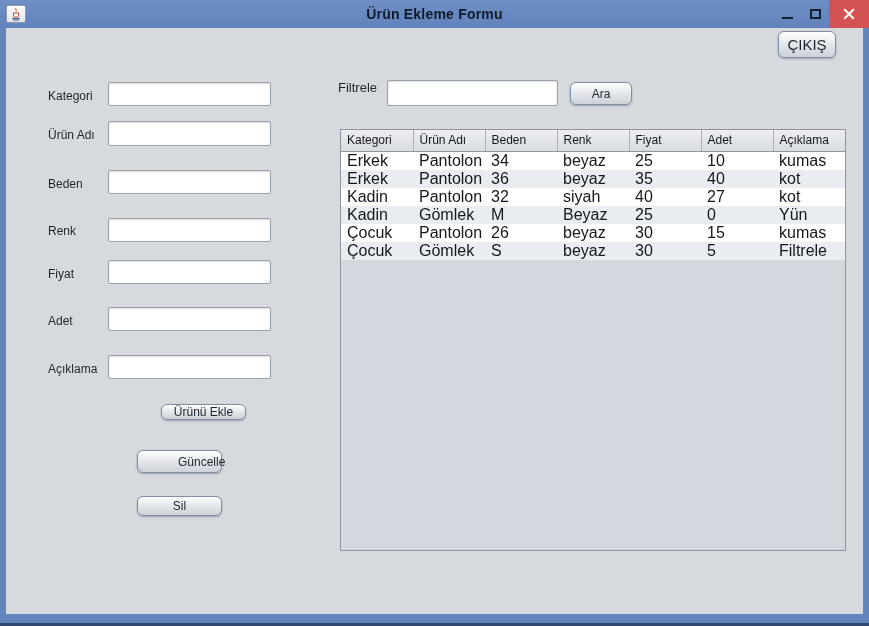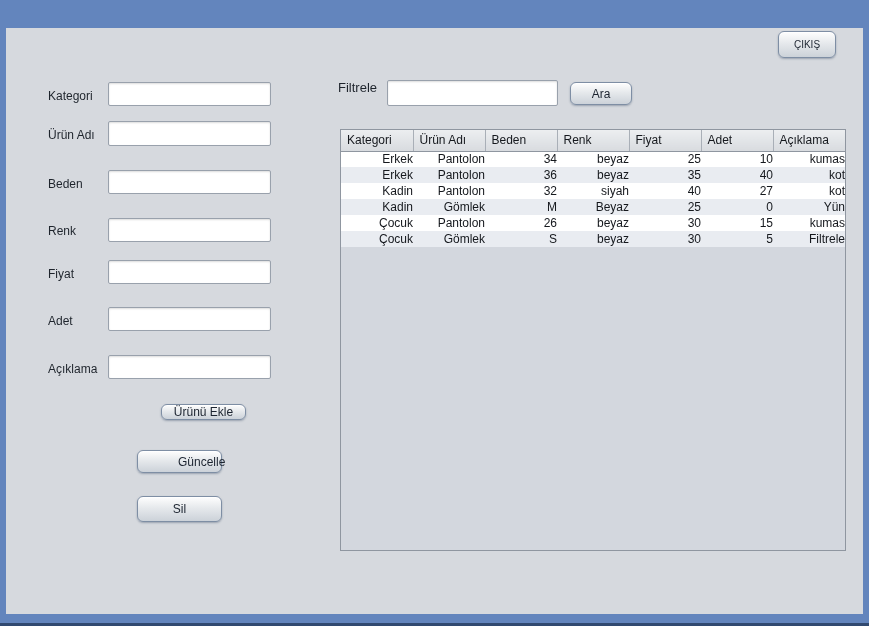--- a/index.html
+++ b/index.html
@@ -66,55 +66,76 @@
   #grid { width:100%; border-collapse:collapse; table-layout:fixed; }
   #grid th {
     height:21px; font-size:12px; font-weight:normal; text-align:left;
     padding:0 0 0 6px; color:#15181d;
     background:linear-gradient(#eceef0,#d8dbdf);
     border-right:1px solid #a9afb7; border-bottom:1px solid #8f96a0;
     white-space:nowrap; overflow:hidden;
   }
   #grid th:last-child { border-right:none; }
   #grid td {
-    height:16px; font-size:12px; padding:0 0 0 6px; color:#15181d;
-    white-space:nowrap; overflow:hidden;text-align:right;
+    height:16px; font-size:16px; padding:0 0 0 6px; color:#15181d;
+    white-space:nowrap; overflow:hidden;
   }
   tr.row-even td { background:#ffffff; }
   tr.row-odd  td { background:#e9ecf1; }
 </style>
 </head>
 <body>
 
 <div id="window">
 
+  <div id="titlebar">
+    <div class="app-icon-btn">
+      <svg width="14" height="14" viewBox="0 0 14 14">
+        <path d="M7 1 C5.5 2.2 8.5 3 7 4.4" stroke="#e0762f" stroke-width="1.2" fill="none"></path>
+        <path d="M4.5 6 h5 v2.6 a2.5 1.6 0 0 1 -5 0 z" fill="#fff" stroke="#b8452c" stroke-width="1"></path>
+        <path d="M3 11.5 h8 M4 13 h6" stroke="#3a5a8c" stroke-width="1.2"></path>
+      </svg>
+    </div>
+    <div class="window-title">Ürün Ekleme Formu</div>
+    <div class="win-controls">
+      <div class="win-btn">
+        <div class="min-glyph"></div>
+      </div>
+      <div class="win-btn">
+        <div class="max-glyph"></div>
+      </div>
+      <div class="win-btn close-btn">
+        <div class="x-glyph"></div>
+      </div>
+    </div>
+  </div>
 
   <div id="panel">
 
-    <button class="nbtn" style="left:772px; top:3px; width:58px; height:27px; font-size:10px;">ÇIKIŞ</button>
+    <button class="nbtn" style="left:772px; top:3px; width:58px; height:27px; font-size:15px;">ÇIKIŞ</button>
 
     <div class="flabel" style="left:42px; top:61px;">Kategori</div>
     <div class="flabel" style="left:42px; top:100px;">Ürün Adı</div>
     <div class="flabel" style="left:42px; top:149px;">Beden</div>
     <div class="flabel" style="left:42px; top:196px;">Renk</div>
     <div class="flabel" style="left:42px; top:239px;">Fiyat</div>
     <div class="flabel" style="left:42px; top:286px;">Adet</div>
     <div class="flabel" style="left:42px; top:334px;">Açıklama</div>
 
     <input class="nfield" style="left: 102px; top: 54px; width: 163px; height: 24px;" value="">
     <input class="nfield" style="left: 102px; top: 93px; width: 163px; height: 25px;" value="">
     <input class="nfield" style="left: 102px; top: 142px; width: 163px; height: 24px;" value="">
     <input class="nfield" style="left: 102px; top: 190px; width: 163px; height: 24px;" value="">
     <input class="nfield" style="left: 102px; top: 232px; width: 163px; height: 24px;" value="">
     <input class="nfield" style="left: 102px; top: 279px; width: 163px; height: 24px;" value="">
     <input class="nfield" style="left: 102px; top: 327px; width: 163px; height: 24px;" value="">
 
     <button class="nbtn" style="left:131px; top:376px; width:85px; height:16px;margin-left:24px;">Ürünü Ekle</button>
     <button class="nbtn" style="left:131px; top:422px; width:85px; height:23px;padding-left:40px;">Güncelle</button>
-    <button class="nbtn" style="left:131px; top:468px; width:85px; height:26px;">Sil</button>
+    <button class="nbtn" style="left:131px; top:468px; width:85px; height:20px;">Sil</button>
 
     <div class="flabel" style="left:332px; top:52px; font-size:13px;">Filtrele</div>
     <input class="nfield" style="left: 381px; top: 52px; width: 171px; height: 26px;" value="">
     <button class="nbtn" style="left:564px; top:54px; width:62px; height:23px;">Ara</button>
 
     <div id="table-wrap">
       <table id="grid">
         <thead>
           <tr>
             <th>Kategori</th>

